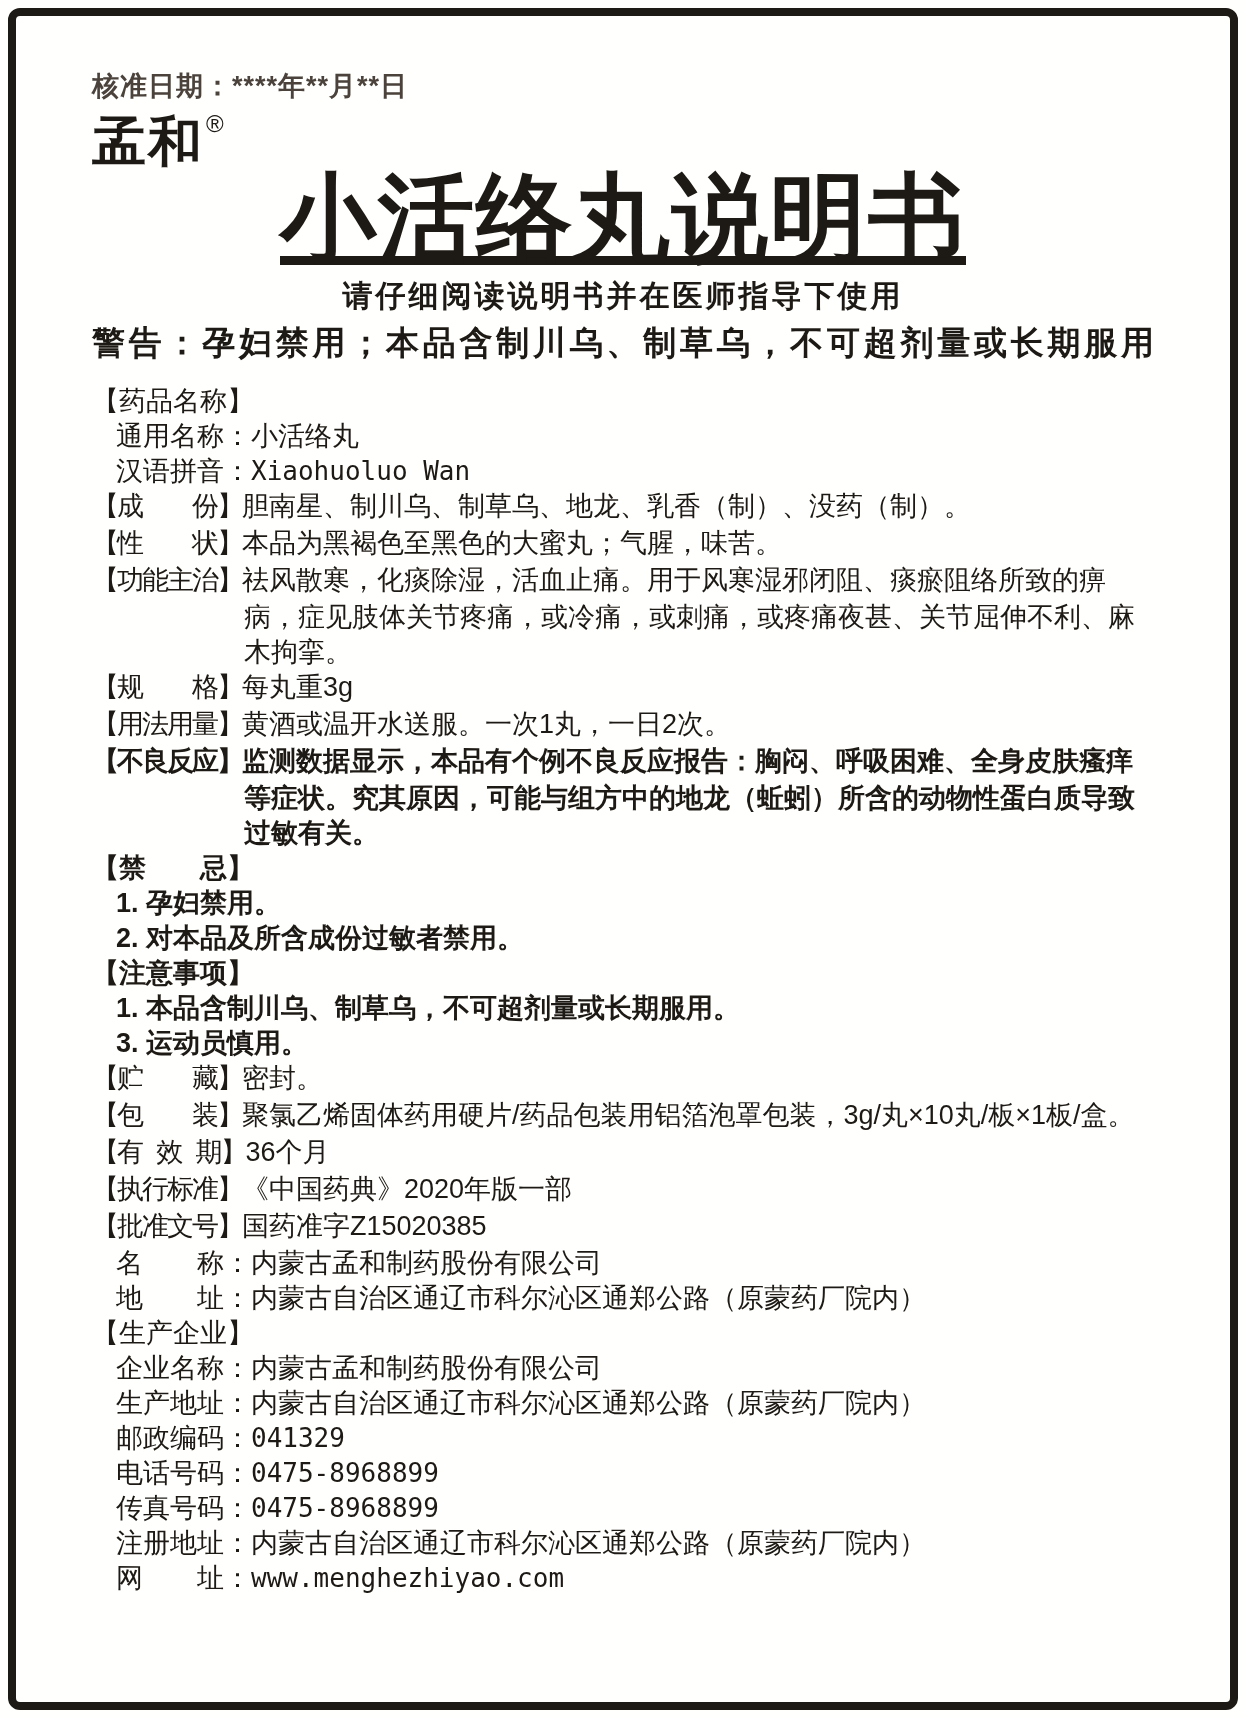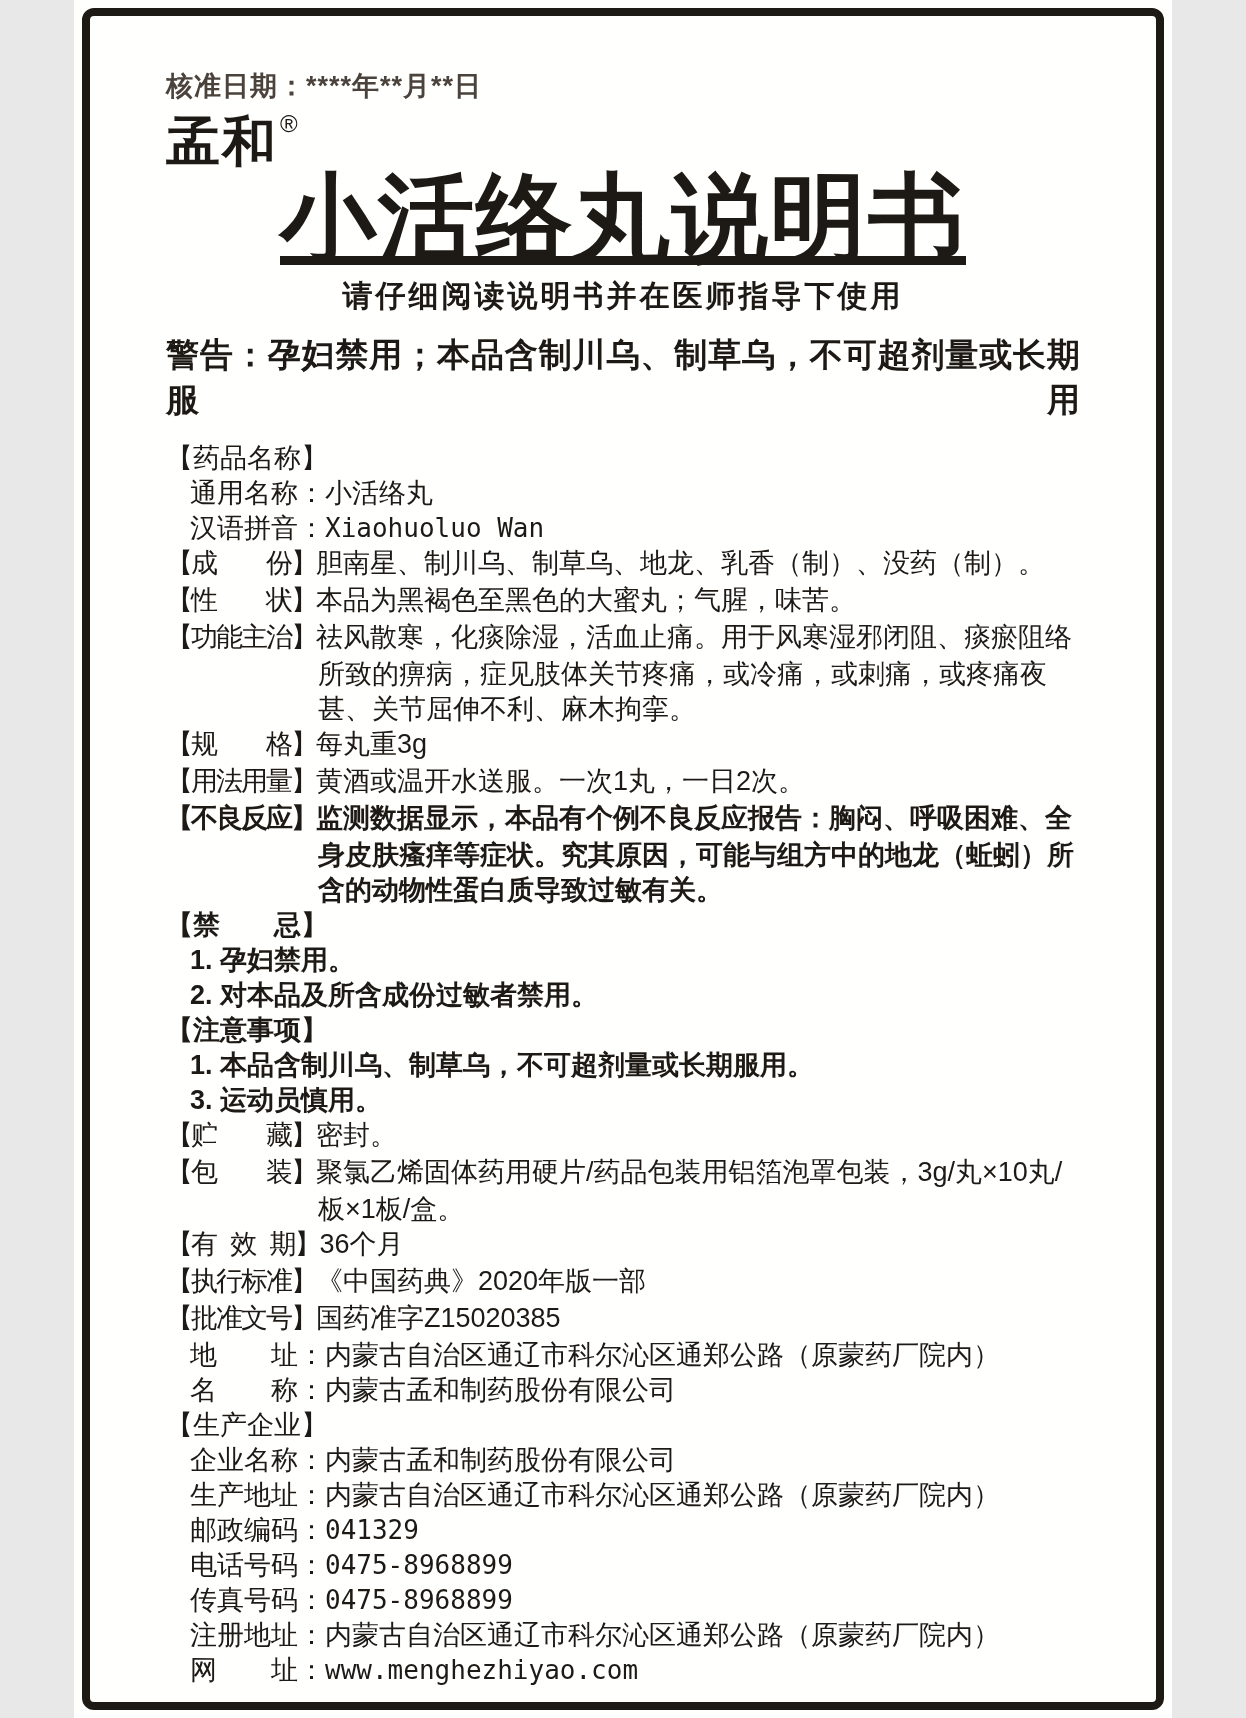--- a/index.html
+++ b/index.html
@@ -1,17 +1,17 @@
 <!DOCTYPE html>
 <html lang="zh"><head>
 <meta charset="utf-8">
 <style>
   html,body{margin:0;padding:0;background:#e8e8e8;}
   .sheet{
-    width:1098px;height:1718px;background:#fffffe;box-sizing:border-box;
+    width:1246px;height:1718px;background:#fffffe;box-sizing:border-box;
     padding:8px;margin:0 auto;
     font-family:"Liberation Sans","DejaVu Sans",sans-serif;
     color:#1d1914;
   }
   .frame{
     box-sizing:border-box;width:100%;height:100%;
     border:8px solid #1d1914;border-radius:12px;
     padding:52px 76px 0 76px;overflow:hidden;
   }
   
@@ -23,21 +23,21 @@
   }
   .brand sup{font-size:24px;font-weight:400;vertical-align:28px;margin-left:2px;}
   .doc-title{
     text-align:center;font-family:"Liberation Serif","DejaVu Serif",serif;
     font-weight:700;font-size:96px;line-height:1.02;margin-top:2px;letter-spacing:2px;text-decoration:underline;
   }
   .subtitle{
     text-align:center;font-weight:700;font-size:30px;letter-spacing:3px;margin-top:8px;
   }
   .warning{
-    font-weight:700;font-size:33px;margin-top:16px;
+    font-weight:700;font-size:33px;margin-top:4px;
     text-align:justify;text-align-last:justify;
   }
   
   .doc-body{margin-top:18px;font-size:27px;line-height:35px;}
   .sec{padding-left:152px;text-indent:-152px;}
   .sec .lbl{letter-spacing:-2px;font-family:Liberation Mono, monospace;}
   .plain{padding-left:0;text-indent:0;}
   .sub{padding-left:24px;}
   .b{font-weight:700;}
   .mono{font-family:"DejaVu Sans Mono",monospace;font-size:26px;letter-spacing:0;}
@@ -87,22 +87,22 @@
       <div class="sec"><span class="lbl">【贮　　藏】</span><span>密封。</span></div>
 
       <div class="sec"><span class="lbl">【包　　装】</span><span>聚氯乙烯固体药用硬片/药品包装用铝箔泡罩包装，3g/丸×10丸/板×1板/盒。</span></div>
 
       <div class="sec"><span class="lbl">【有 效 期】</span><span>36个月</span></div>
 
       <div class="sec"><span class="lbl">【执行标准】</span><span>《中国药典》2020年版一部</span></div>
 
       <div class="sec"><span class="lbl">【批准文号】</span><span>国药准字Z15020385</span></div>
 
+      <div class="sub"><span>名　　称：</span><span>内蒙古孟和制药股份有限公司</span></div>
       <div class="sub"><span>地　　址：</span><span>内蒙古自治区通辽市科尔沁区通郑公路（原蒙药厂院内）</span></div>
-      <div class="sub"><span>名　　称：</span><span>内蒙古孟和制药股份有限公司</span></div>
 
       <div class="plain">【生产企业】</div>
       <div class="sub"><span>企业名称：</span><span>内蒙古孟和制药股份有限公司</span></div>
       <div class="sub"><span>生产地址：</span><span>内蒙古自治区通辽市科尔沁区通郑公路（原蒙药厂院内）</span></div>
       <div class="sub"><span>邮政编码：</span><span class="mono">041329</span></div>
       <div class="sub"><span>电话号码：</span><span class="mono">0475-8968899</span></div>
       <div class="sub"><span>传真号码：</span><span class="mono">0475-8968899</span></div>
       <div class="sub"><span>注册地址：</span><span>内蒙古自治区通辽市科尔沁区通郑公路（原蒙药厂院内）</span></div>
       <div class="sub"><span>网　　址：</span><span class="mono">www.menghezhiyao.com</span></div>
 

